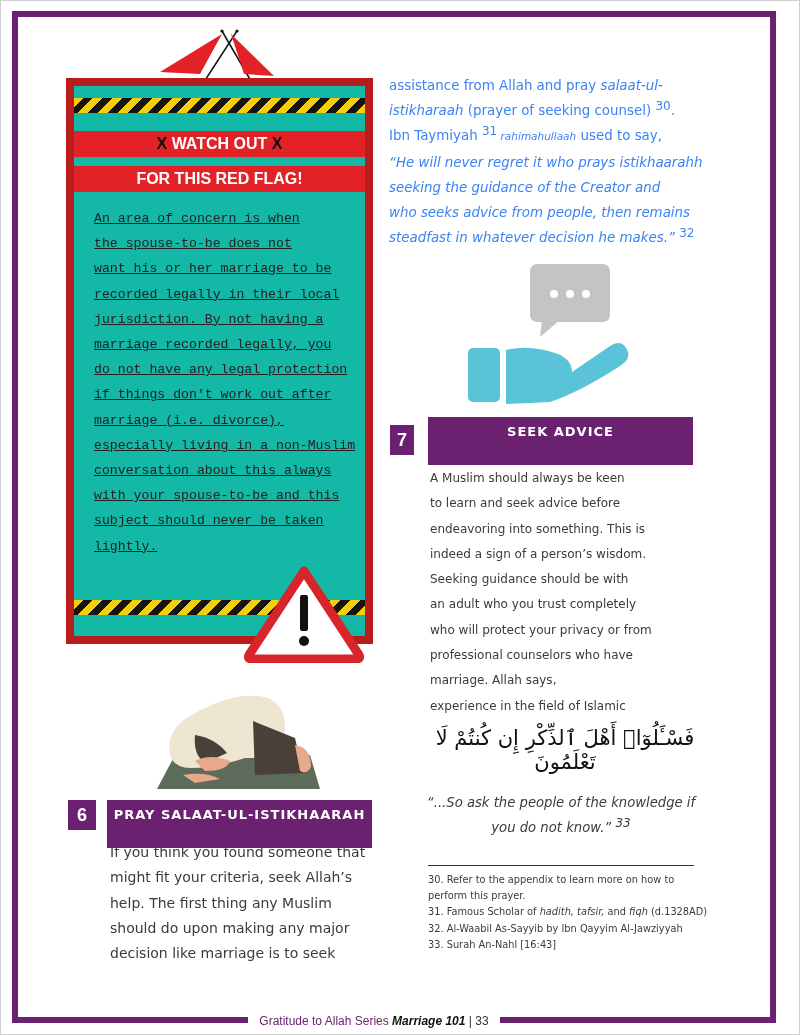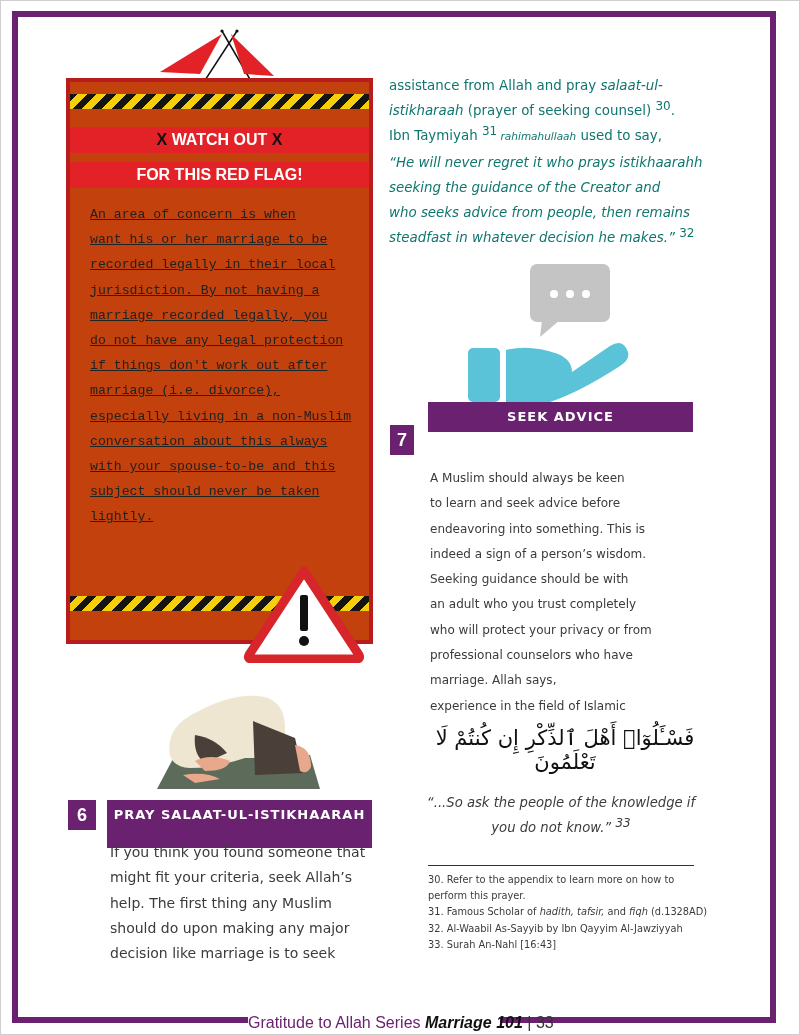--- a/index.html
+++ b/index.html
@@ -8,59 +8,59 @@
       font-family: "DejaVu Sans", sans-serif; color: #3b3b3b;
     }
     .page-border { position: absolute; left: 0; top: 0; width: 798px; height: 1033px; border: 1px solid #cfcfcf; }
     .frame { position: absolute; left: 12px; top: 11px; width: 764px; height: 996px;
       border: 6px solid #6a2270; box-sizing: border-box; border-bottom: none; }
     .frame-bottom-left { position: absolute; left: 12px; top: 1017px; width: 236px; height: 6px; background: #6a2270; }
     .frame-bottom-right { position: absolute; left: 500px; top: 1017px; width: 276px; height: 6px; background: #6a2270; }
     .frame-bottom-sides-l { position: absolute; left: 12px; top: 1000px; width: 6px; height: 23px; background: #6a2270; }
     .frame-bottom-sides-r { position: absolute; left: 770px; top: 1000px; width: 6px; height: 23px; background: #6a2270; }
     .footer { position: absolute; left: 248px; top: 1014px; width: 252px; text-align: center;
-      font-family: "Liberation Sans", sans-serif; font-size: 16px; color: #6a2270; white-space: nowrap; }
+      font-family: "Liberation Sans", sans-serif; font-size: 12px; color: #6a2270; white-space: nowrap; }
     .footer .book { color: #111; font-style: italic; font-weight: bold; }
     .footer .sep, .footer .num { color: #333; }
 
     
     .flags { position: absolute; left: 160px; top: 28px; width: 120px; height: 60px; }
     .flag-box { position: absolute; left: 66px; top: 78px; width: 307px; height: 566px;
-      border: 4px solid #b91c1c; box-sizing: border-box; background: #c2410c; }
+      border: 8px solid #b91c1c; box-sizing: border-box; background: #14b8a6; }
     .hazard { position: absolute; left: 0; right: 0; height: 15px;
       background: repeating-linear-gradient(-45deg, #f5cf0c 0 7px, #141414 7px 14px); }
     .hazard.top { top: 12px; }
     .hazard.bottom { top: 514px; }
     .banner { position: absolute; left: 0; right: 0; height: 26px; background: #e32228; color: #fff;
       font-family: "Liberation Sans", sans-serif; font-weight: bold; font-size: 16px; text-align: center; line-height: 26px; }
     .banner.one { top: 45px; }
     .banner.two { top: 80px; }
     .banner .x { color: #111; }
     .flag-text { position: absolute; left: 20px; top: 120px; width: 275px;
       font-family: "Liberation Mono", monospace; font-size: 13.2px; line-height: 25.2px; color: #222; }
     .flag-text div { white-space: nowrap; text-decoration: underline; }
     .warn-tri { position: absolute; left: 243px; top: 565px; width: 122px; height: 98px; }
 
     
     .col-right-top { position: absolute; left: 389px; top: 73px; width: 340px;
-      font-family: "DejaVu Sans", sans-serif; font-size: 13.4px; line-height: 25.2px; color: #0f766e; }
+      font-family: "DejaVu Sans", sans-serif; font-size: 13.4px; line-height: 25.2px; color: #3b82f6; }
     .col-right-top div { white-space: nowrap; }
     .it { font-style: italic; }
     .sup { font-size: 12px; vertical-align: super; line-height: 0; }
     .small-it { font-style: italic; font-size: 10.5px; }
 
     .advice-icon { position: absolute; left: 460px; top: 262px; width: 170px; height: 150px; }
 
     
     .sec-num { position: absolute; background: #6a2270; color: #fff; font-weight: bold;
       font-family: "Liberation Sans", sans-serif; font-size: 18px; text-align: center; }
     .sec-title { position: absolute; background: #6a2270; color: #fff; font-weight: bold;
       font-family: "DejaVu Sans", sans-serif; font-size: 13px; letter-spacing: 1px; text-align: center; }
     .sec7-num { left: 390px; top: 425px; width: 24px; height: 30px; line-height: 30px; }
-    .sec7-title { left: 428px; top: 402px; width: 265px; height: 30px; line-height: 30px; }
+    .sec7-title { left: 428px; top: 417px; width: 265px; height: 48px; line-height: 30px; }
     .sec6-num { left: 68px; top: 800px; width: 28px; height: 30px; line-height: 30px; }
     .sec6-title { left: 107px; top: 800px; width: 265px; height: 48px; line-height: 30px; }
 
     .advice-body { position: absolute; left: 430px; top: 466px; width: 280px;
       font-size: 12px; line-height: 25.3px; color: #3b3b3b; }
     .advice-body div { white-space: nowrap; }
 
     .arabic { position: absolute; left: 430px; top: 726px; width: 270px; text-align: center;
       font-family: "DejaVu Sans", sans-serif; font-size: 21px; color: #111; direction: rtl; }
     .translation { position: absolute; left: 420px; top: 790px; width: 282px; text-align: center;
@@ -97,20 +97,21 @@
 </svg>
 
 <div class="flag-box">
   <div class="hazard top"></div>
   <div class="banner one">
     <span class="x">X</span><span> WATCH OUT </span><span class="x">X</span>
   </div>
   <div class="banner two">FOR THIS RED FLAG!</div>
   <div class="flag-text">
     <div>An area of concern is when</div>
+    <div>the spouse-to-be does not</div>
     <div>want his or her marriage to be</div>
     <div>recorded legally in their local</div>
     <div>jurisdiction. By not having a</div>
     <div>marriage recorded legally, you</div>
     <div>do not have any legal protection</div>
     <div>if things don't work out after</div>
     <div>marriage (i.e. divorce),</div>
     <div>especially living in a non-Muslim</div>
     <div>conversation about this always</div>
     <div>with your spouse-to-be and this</div>

